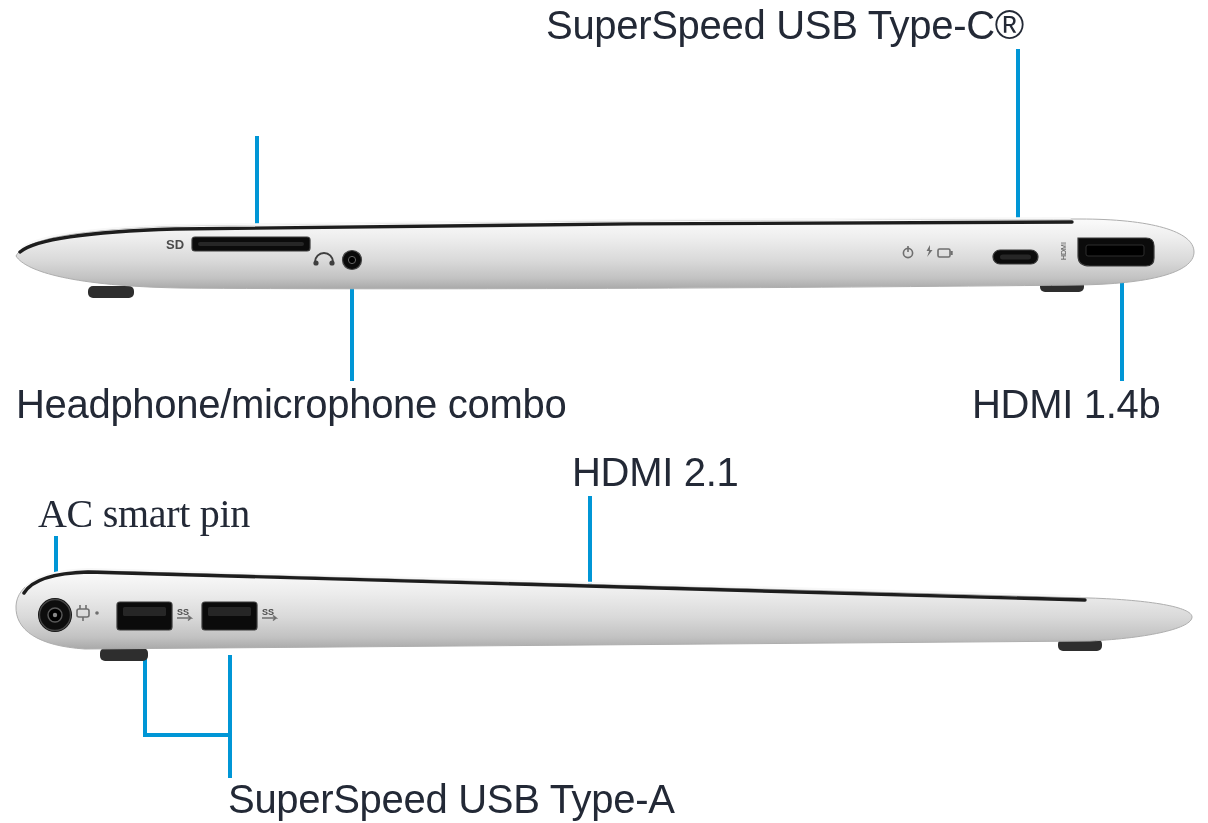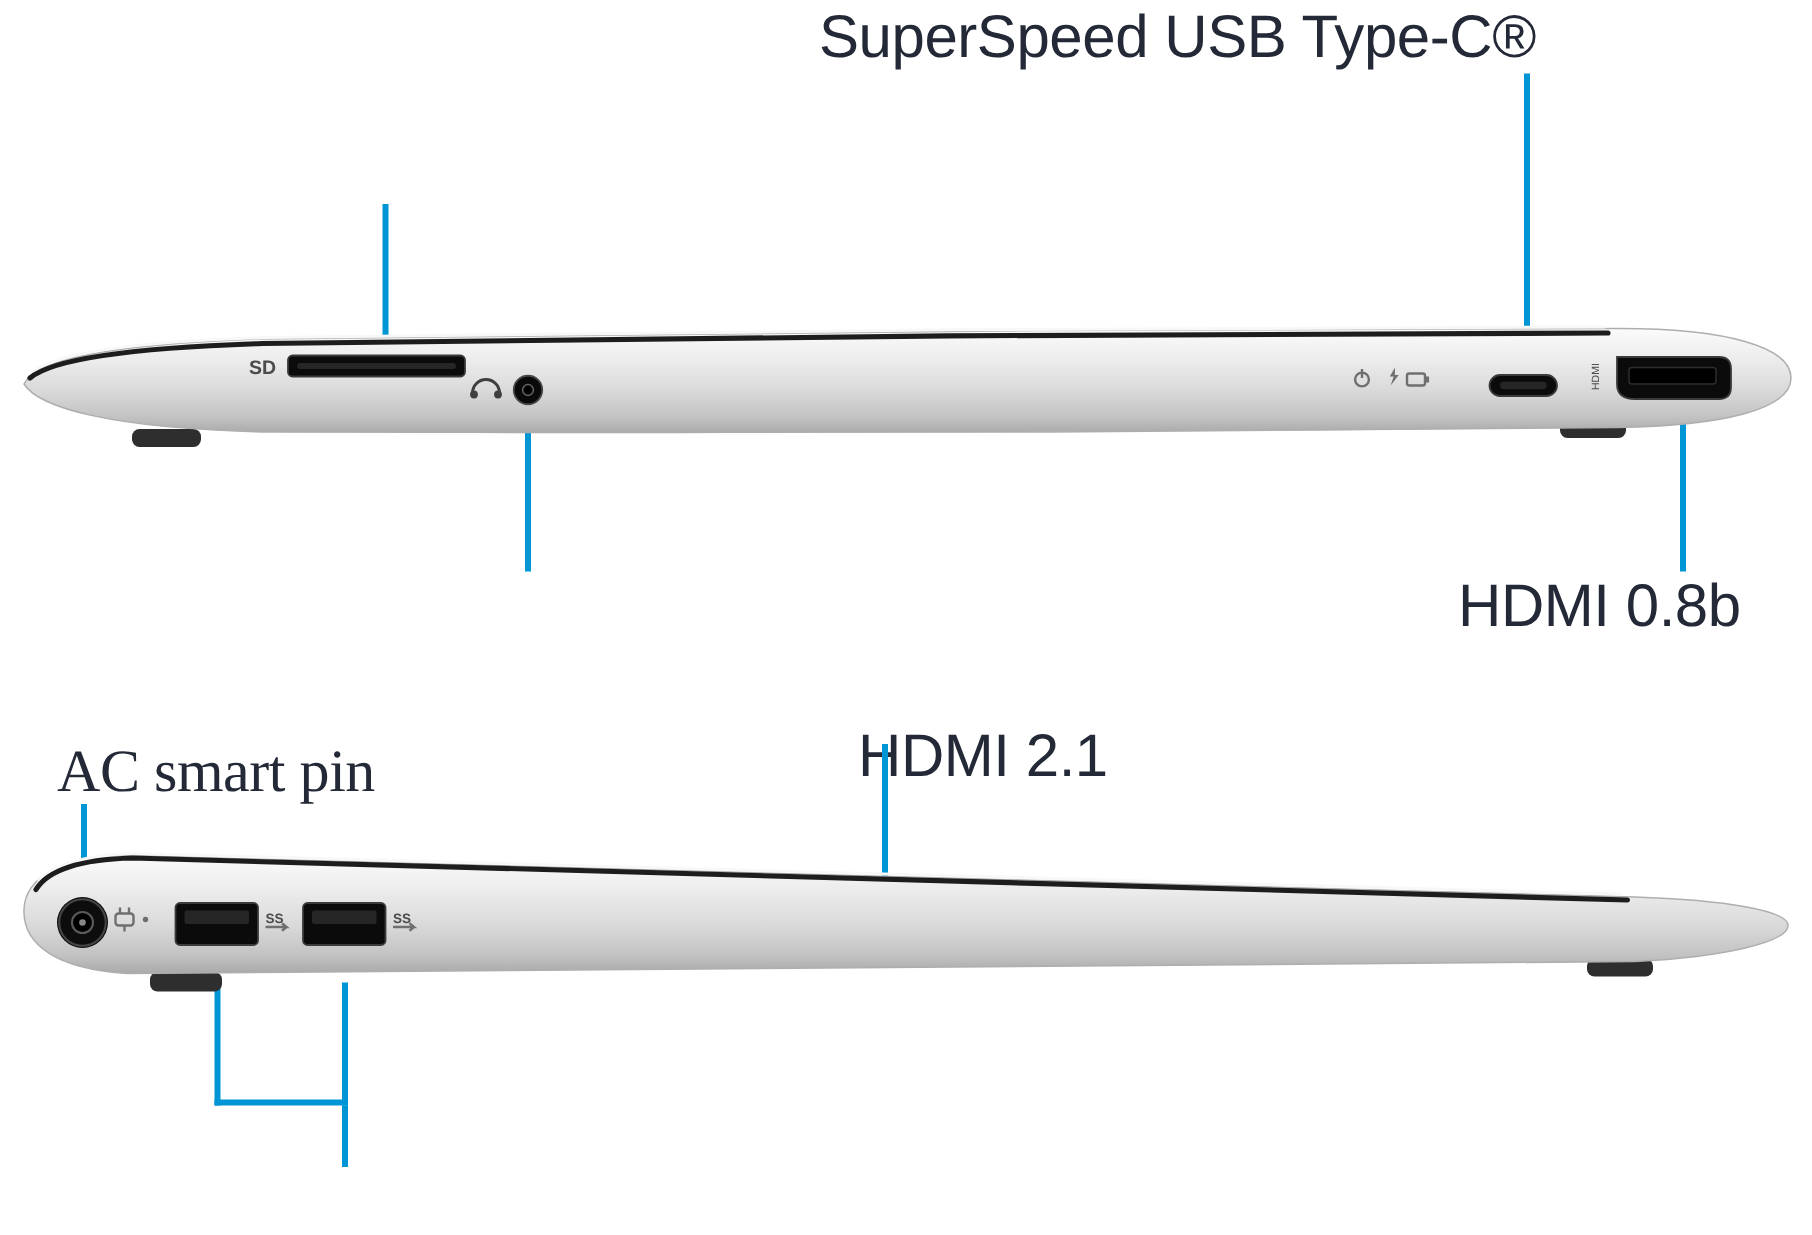--- a/index.html
+++ b/index.html
@@ -41,22 +41,23 @@
   .marking { fill: #4b4b4b; font-family: "Liberation Sans", sans-serif; }
 </style>
 </head>
 <body>
 
 <div style="position:absolute; inset:0;">
 
   <div class="label" style="left:546px; top:4px;">SuperSpeed USB Type-C®</div>
 
 
+  <div class="label" style="left:16px; top:383px;">Headphone/microphone combo</div>
 
-  <div class="label" style="left:972px; top:383px;">HDMI 0.8b</div>
+  <div class="label" style="left:972px; top:383px;">HDMI 1.4b</div>
 
   <div class="callout" style="left:1016px; top:49px; width:4px; height:197px;"></div>
   <div class="callout" style="left:255px; top:136px; width:4px; height:106px;"></div>
   <div class="callout" style="left:350px; top:269px; width:4px; height:112px;"></div>
   <div class="callout" style="left:1120px; top:272px; width:4px; height:109px;"></div>
 
   <svg class="laptop" style="top:198px;" width="1208" height="120" viewBox="0 0 1208 120">
     <defs>
       <linearGradient id="bodyGrad1" x1="0" y1="0" x2="0" y2="1">
         <stop offset="0" stop-color="#fbfbfb"></stop>
@@ -109,24 +110,25 @@
       <rect class="port-inner" x="1000" y="56.5" width="31" height="5" rx="2.5"></rect>
     </g>
 
     <g>
       <text class="marking" x="1066" y="62" font-size="7" transform="rotate(-90 1066 62)">HDMI</text>
       <path class="port" d="M 1078 40 L 1146 40 Q 1154 40 1154 48 L 1154 60 Q 1154 68 1146 68 L 1090 68 Q 1078 68 1078 58 Z"></path>
       <rect x="1086" y="47" width="58" height="11" rx="2" fill="#000" stroke="#2e2e2e" stroke-width="1"></rect>
     </g>
   </svg>
 
-  <div class="label" style="left:572px; top:451px;margin-top:32px;">HDMI 2.1</div>
+  <div class="label" style="left:572px; top:451px;">HDMI 2.1</div>
 
   <div class="label" style="left:38px; top:493px;font-family:Liberation Serif, serif;">AC smart pin</div>
 
+  <div class="label" style="left:228px; top:778px;">SuperSpeed USB Type-A</div>
 
   <div class="callout" style="left:588px; top:496px; width:4px; height:90px;"></div>
   <div class="callout" style="left:54px; top:536px; width:4px; height:62px;"></div>
   <div class="callout" style="left:143px; top:658px; width:4px; height:79px;"></div>
   <div class="callout" style="left:228px; top:655px; width:4px; height:82px;"></div>
   <div class="callout" style="left:143px; top:733px; width:89px; height:4px;"></div>
   <div class="callout" style="left:228px; top:737px; width:4px; height:41px;"></div>
 
   <svg class="laptop" style="top:555px;" width="1208" height="125" viewBox="0 0 1208 125">
     <defs>

